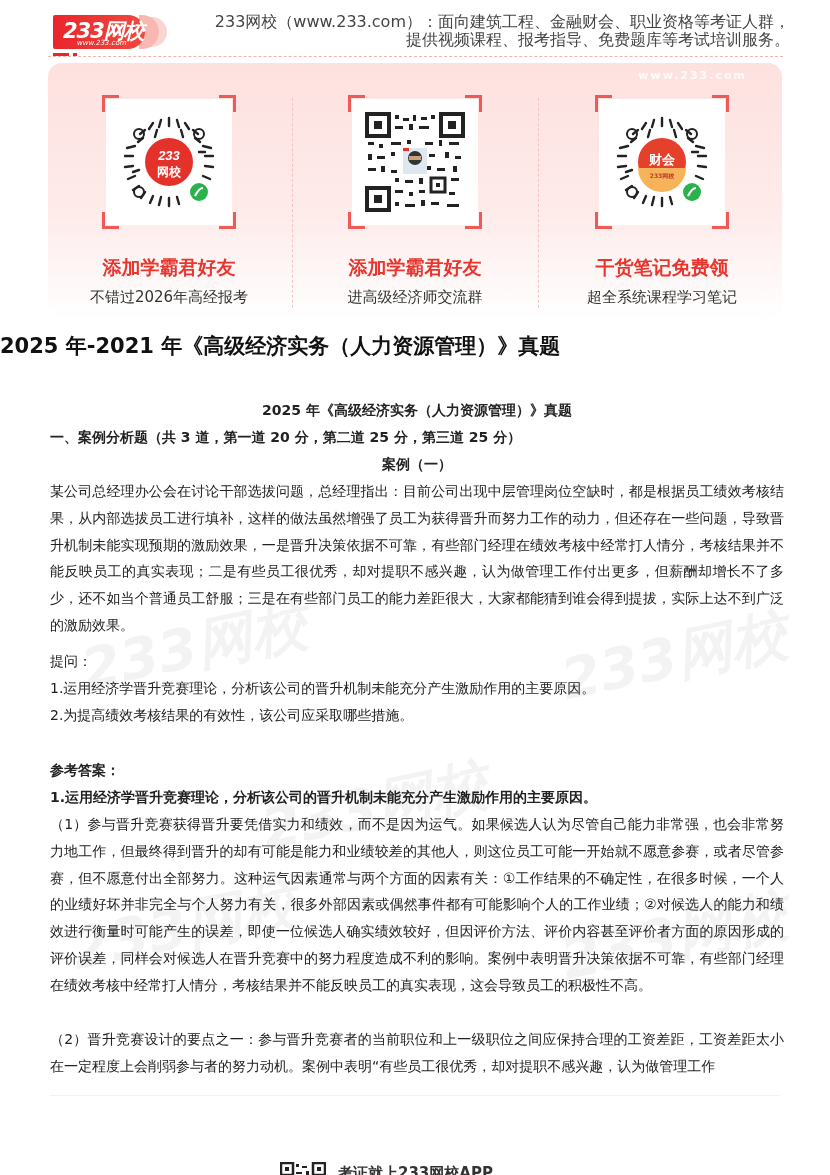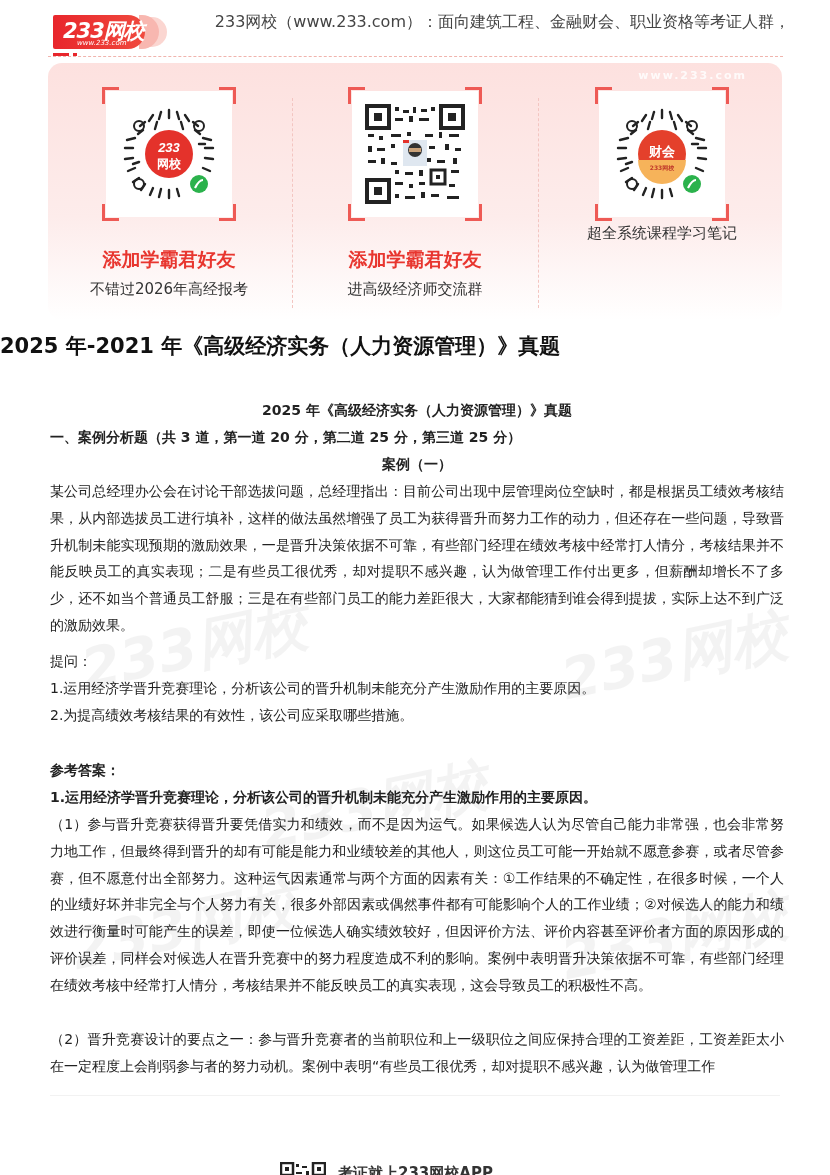--- a/index.html
+++ b/index.html
@@ -11,21 +11,21 @@
   .logo-shadow2{position:absolute;left:96px;top:2px;width:18px;height:30px;border-radius:0 15px 15px 0;background:#fbd6d1;}
   .logo-text{position:absolute;left:10px;top:2px;color:#fff;font-weight:bold;font-style:italic;font-size:21px;letter-spacing:-1px;}
   .logo-url{position:absolute;left:24px;top:24px;color:#fff;font-size:7px;font-style:italic;}
   .logo-bar{position:absolute;left:0;top:38px;width:16px;height:3px;background:#e8262c;}
   .logo-dot{position:absolute;left:20px;top:38px;width:4px;height:3px;background:#e8262c;}
   .header-desc{position:absolute;right:40px;top:13px;text-align:right;font-size:16px;line-height:18px;color:#444;}
   .dotline{position:absolute;left:48px;top:56px;width:735px;border-top:1px dashed #f0b4ad;}
   .banner{position:absolute;left:48px;top:63px;width:734px;height:257px;border-radius:14px;background:linear-gradient(180deg,#fde1df 0%,#fdeceb 60%,#fff 100%);overflow:hidden;}
   .banner-url{position:absolute;right:35px;top:6px;color:#fff;font-size:11px;letter-spacing:2px;font-weight:bold;opacity:.85;}
   .qr-col{position:absolute;top:28px;width:160px;text-align:center;}
-  .qr-frame{position:relative;width:126px;height:126px;margin:0 auto;background:#fff;}
+  .qr-frame{position:relative;width:126px;height:126px;margin:8px auto;background:#fff;}
   .corner{position:absolute;width:14px;height:14px;border-color:#ee5a55;border-style:solid;border-width:0;}
   .c-tl{left:-4px;top:-4px;border-top-width:3px;border-left-width:3px;}
   .c-tr{right:-4px;top:-4px;border-top-width:3px;border-right-width:3px;}
   .c-bl{left:-4px;bottom:-4px;border-bottom-width:3px;border-left-width:3px;}
   .c-br{right:-4px;bottom:-4px;border-bottom-width:3px;border-right-width:3px;}
   .qr-art{position:absolute;left:13px;top:13px;width:100px;height:100px;}
   .qr-title{margin-top:30px;font-size:19px;font-weight:bold;color:#e8362f;letter-spacing:0px;}
   .qr-sub{margin-top:7px;font-size:15px;color:#333;}
   .vdiv{position:absolute;top:35px;height:210px;border-left:1px dashed #f3c5c1;}
   .doc-title{position:absolute;left:0;top:332px;width:830px;font-size:21px;font-weight:bold;color:#111;}
@@ -48,20 +48,21 @@
     <div class="logo-shadow1"></div>
     <div class="logo-box">
       <span class="logo-text">233网校</span>
       <span class="logo-url">www.233.com</span>
     </div>
     <div class="logo-bar"></div>
     <div class="logo-dot"></div>
   </div>
   <div class="header-desc">
     <div>233网校（www.233.com）：面向建筑工程、金融财会、职业资格等考证人群，</div>
+    <div>提供视频课程、报考指导、免费题库等考试培训服务。</div>
   </div>
 </div>
 <div class="dotline"></div>
 
 <div class="banner">
   <div class="banner-url">www.233.com</div>
 
   <div class="vdiv" style="left:244px"></div>
   <div class="vdiv" style="left:490px"></div>
 
@@ -222,20 +223,21 @@
         <circle cx="80" cy="22" r="5" fill="none" stroke="#222" stroke-width="2"></circle>
         <circle cx="20" cy="80" r="5" fill="none" stroke="#222" stroke-width="2"></circle>
         <circle cx="50" cy="50" r="24" fill="#e4402b"></circle>
         <path d="M26 56 A24 24 0 0 0 74 56 Z" fill="#f6b35a"></path>
         <text x="50" y="52" text-anchor="middle" font-size="13" font-weight="bold" fill="#fff" font-family="DejaVu Sans, sans-serif">财会</text>
         <text x="50" y="66" text-anchor="middle" font-size="6" font-weight="bold" fill="#c0392b" font-family="DejaVu Sans, sans-serif">233网校</text>
         <circle cx="80" cy="80" r="9" fill="#2bb24c"></circle>
         <path d="M76 84 q4 -8 8 -8" stroke="#fff" stroke-width="2.2" fill="none"></path>
       </svg>
     </div>
+    <div class="qr-title">干货笔记免费领</div>
     <div class="qr-sub">超全系统课程学习笔记</div>
   </div>
 </div>
 
 <div class="watermark" style="left:80px;top:610px">233网校</div>
 <div class="watermark" style="left:560px;top:620px">233网校</div>
 <div class="watermark" style="left:260px;top:770px">233网校</div>
 <div class="watermark" style="left:70px;top:890px">233网校</div>
 <div class="watermark" style="left:560px;top:900px">233网校</div>
 

